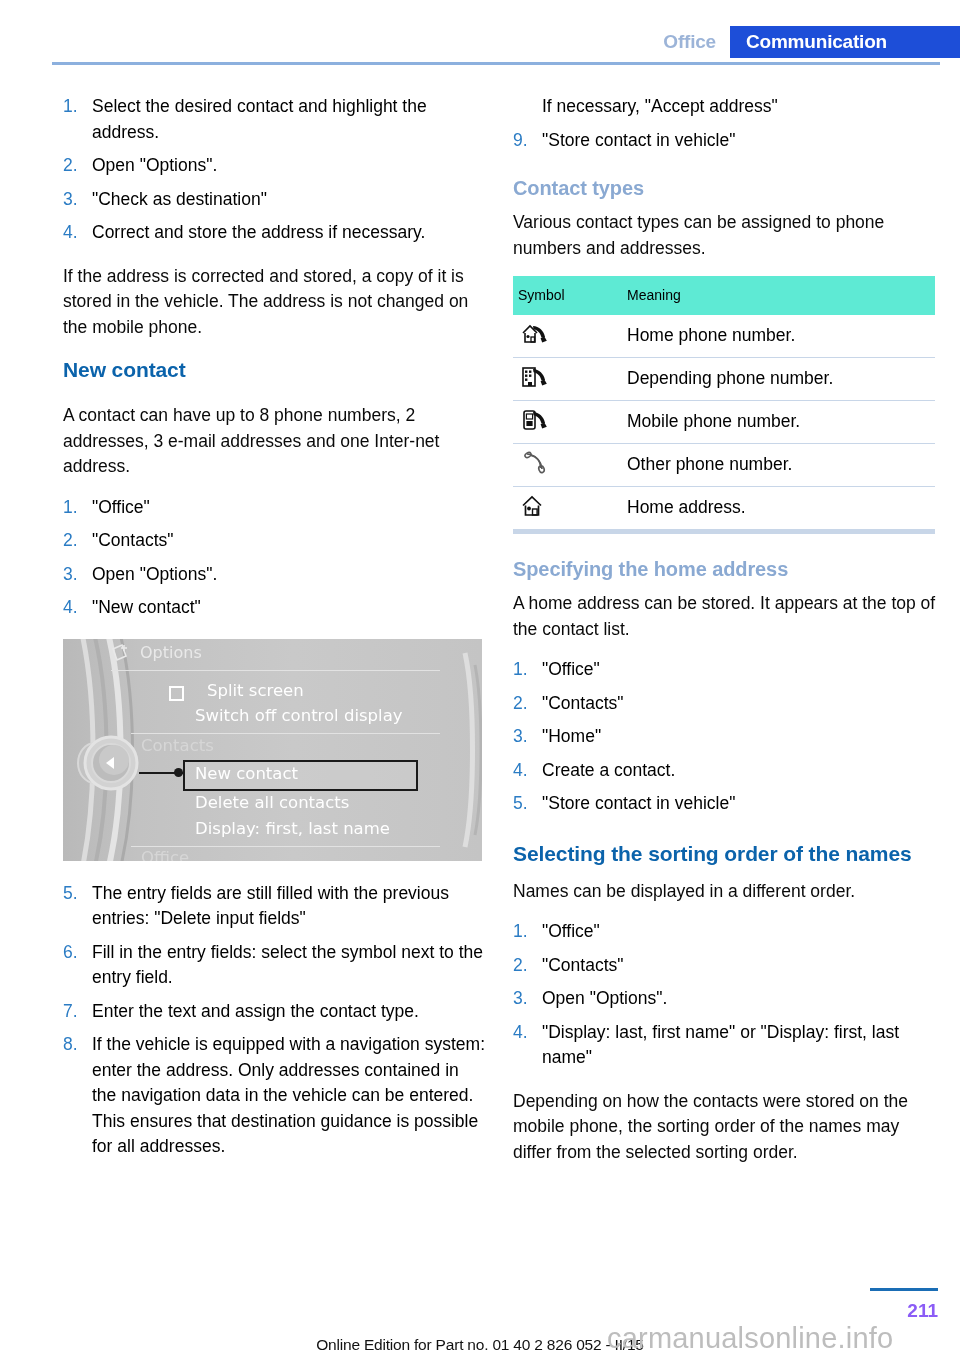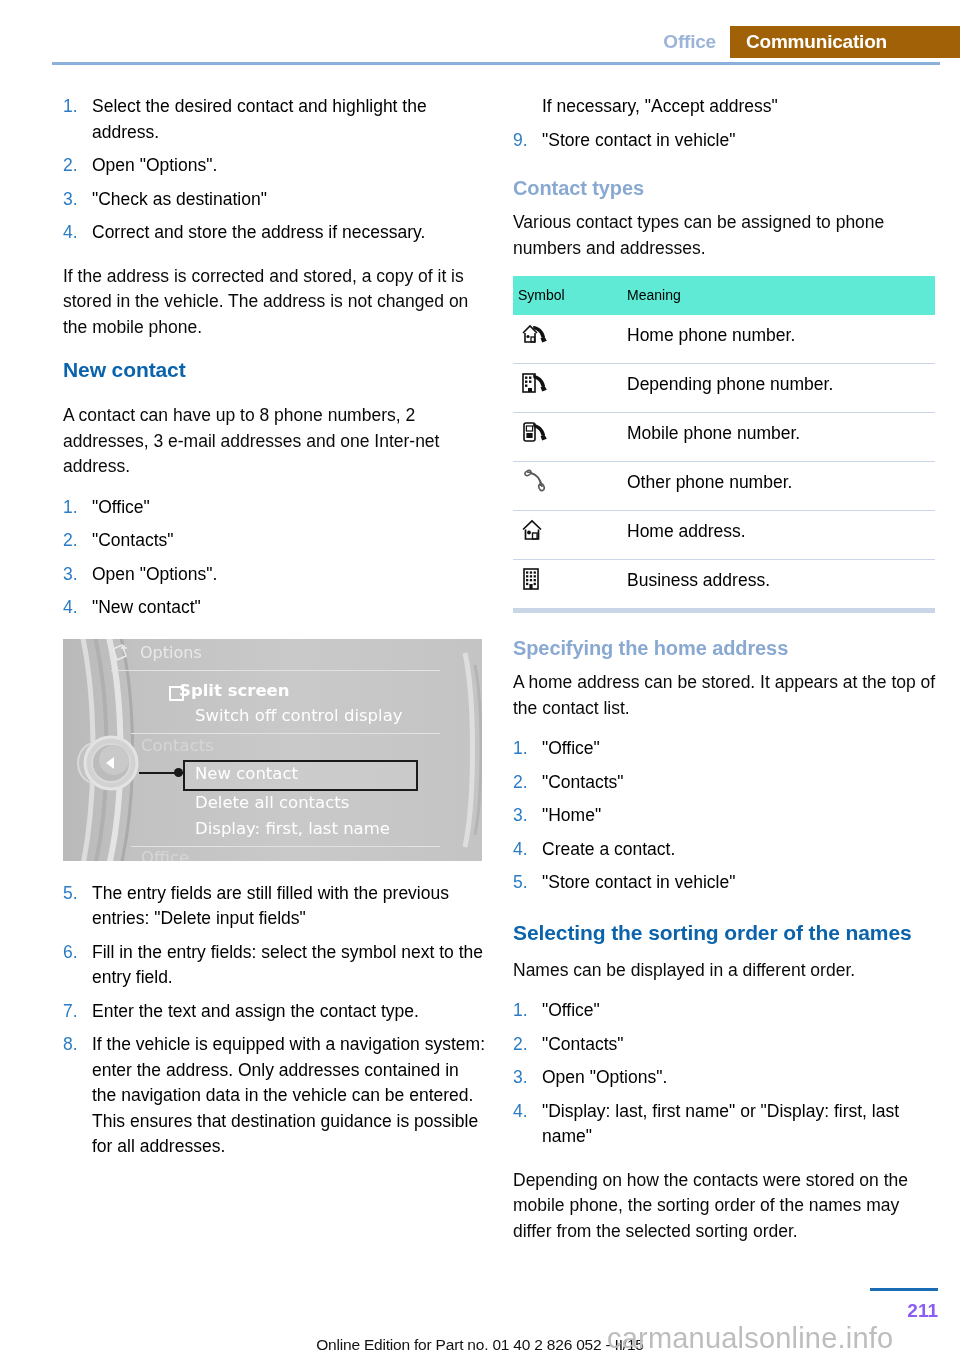--- a/index.html
+++ b/index.html
@@ -37,21 +37,21 @@
     padding: 0 14px 0 10px;
     font-size: 19px;
     font-weight: bold;
     color: #9cb4d8;
     letter-spacing: -0.2px;
   }
   .tab-active {
     display: flex;
     align-items: center;
     padding: 0 18px 0 16px;
-    background: #a16207;
+    background: #1d4ed8;
     color: #ffffff;
     font-size: 19px;
     font-weight: bold;
     letter-spacing: -0.2px;
     min-width: 196px;
   }
   .header-rule {
     position: absolute;
     left: 52px;
     right: 20px;
@@ -127,21 +127,21 @@
     background: #5eead4;
     text-align: left;
     font-weight: normal;
     font-size: 14px;
     padding: 8px 0 9px 5px;
     line-height: 22px;
   }
   table.symbol-table thead th.th-symbol { width: 104px; }
   table.symbol-table tbody td {
     border-bottom: 1.5px solid #c8d6e8;
-    padding: 7px 0 15px 5px;
+    padding: 7px 0 9px 5px;
     font-size: 17.5px;
     line-height: 25px;
     vertical-align: middle;
     height: 25px;
   }
   table.symbol-table tbody tr:last-child td {
     border-bottom: 5px solid #c8d6e8;
   }
   .sym-cell { width: 104px; }
   .sym-wrap {
@@ -335,21 +335,21 @@
         <polygon points="2,6 11,2 15,13 6,17" fill="none" stroke="#e9e9e9" stroke-width="1.6"></polygon>
         <line x1="13" y1="2" x2="13" y2="8" stroke="#e9e9e9" stroke-width="1.6"></line>
         <line x1="10" y1="5" x2="16" y2="5" stroke="#e9e9e9" stroke-width="1.6"></line>
       </svg>
       <span>Options</span>
     </div>
 
     <div class="idrive-sep" style="left:48px; right:42px; top:31px;"></div>
 
     <div class="idrive-checkbox" style="left:106px; top:47px;"></div>
-    <div class="idrive-item" style="left:116px; top:42px;font-weight:bold;">Split screen</div>
+    <div class="idrive-item" style="left:144px; top:42px;">Split screen</div>
     <div class="idrive-item" style="left:132px; top:67px;">Switch off control display</div>
 
     <div class="idrive-sep" style="left:68px; right:42px; top:94px;"></div>
 
     <div class="idrive-item dim" style="left:78px; top:97px;">Contacts</div>
 
     <div class="idrive-highlight" style="left:120px; top:121px; width:231px; height:27px;"></div>
     <div class="idrive-item" style="left:132px; top:125px;">New contact</div>
     <div class="idrive-knob-line" style="left:76px; top:133px; width:46px;"></div>
     <div class="idrive-knob-dot" style="left:111px; top:129px;"></div>
@@ -474,42 +474,20 @@
             <svg width="30" height="24" viewBox="0 0 30 24">
               <path d="M3 11.5 L12 3 L21 11.5" fill="none" stroke="#111" stroke-width="1.7"></path>
               <path d="M5.5 11.5 L5.5 21 L18.5 21 L18.5 11.5" fill="none" stroke="#111" stroke-width="1.7"></path>
               <circle cx="9" cy="14.5" r="1.9" fill="#111"></circle>
               <rect x="12.5" y="15" width="4.6" height="6" fill="none" stroke="#111" stroke-width="1.4"></rect>
             </svg>
           </span>
         </td>
         <td>Home address.</td>
       </tr>
-      <tr>
-        <td class="sym-cell">
-          <span class="sym-wrap">
-            <svg width="30" height="24" viewBox="0 0 30 24">
-              <rect x="4" y="2" width="14" height="20" fill="none" stroke="#111" stroke-width="1.6"></rect>
-              <rect x="6" y="4.4" width="2.3" height="2.3" fill="#111"></rect>
-              <rect x="9.8" y="4.4" width="2.3" height="2.3" fill="#111"></rect>
-              <rect x="13.6" y="4.4" width="2.3" height="2.3" fill="#111"></rect>
-              <rect x="6" y="8.2" width="2.3" height="2.3" fill="#111"></rect>
-              <rect x="9.8" y="8.2" width="2.3" height="2.3" fill="#111"></rect>
-              <rect x="13.6" y="8.2" width="2.3" height="2.3" fill="#111"></rect>
-              <rect x="6" y="12" width="2.3" height="2.3" fill="#111"></rect>
-              <rect x="9.8" y="12" width="2.3" height="2.3" fill="#111"></rect>
-              <rect x="13.6" y="12" width="2.3" height="2.3" fill="#111"></rect>
-              <rect x="6" y="15.8" width="2.3" height="2.3" fill="#111"></rect>
-              <rect x="13.6" y="15.8" width="2.3" height="2.3" fill="#111"></rect>
-              <rect x="9.4" y="17" width="3.2" height="5" fill="#111"></rect>
-            </svg>
-          </span>
-        </td>
-        <td>Business address.</td>
-      </tr>
     </tbody>
   </table>
 
   <h3 class="heading-sub">Specifying the home address</h3>
 
   <p class="body-text tight">A home address can be stored. It appears at the top of the contact list.</p>
 
   <ol class="steps">
     <li>
       <span class="marker">1.</span>

